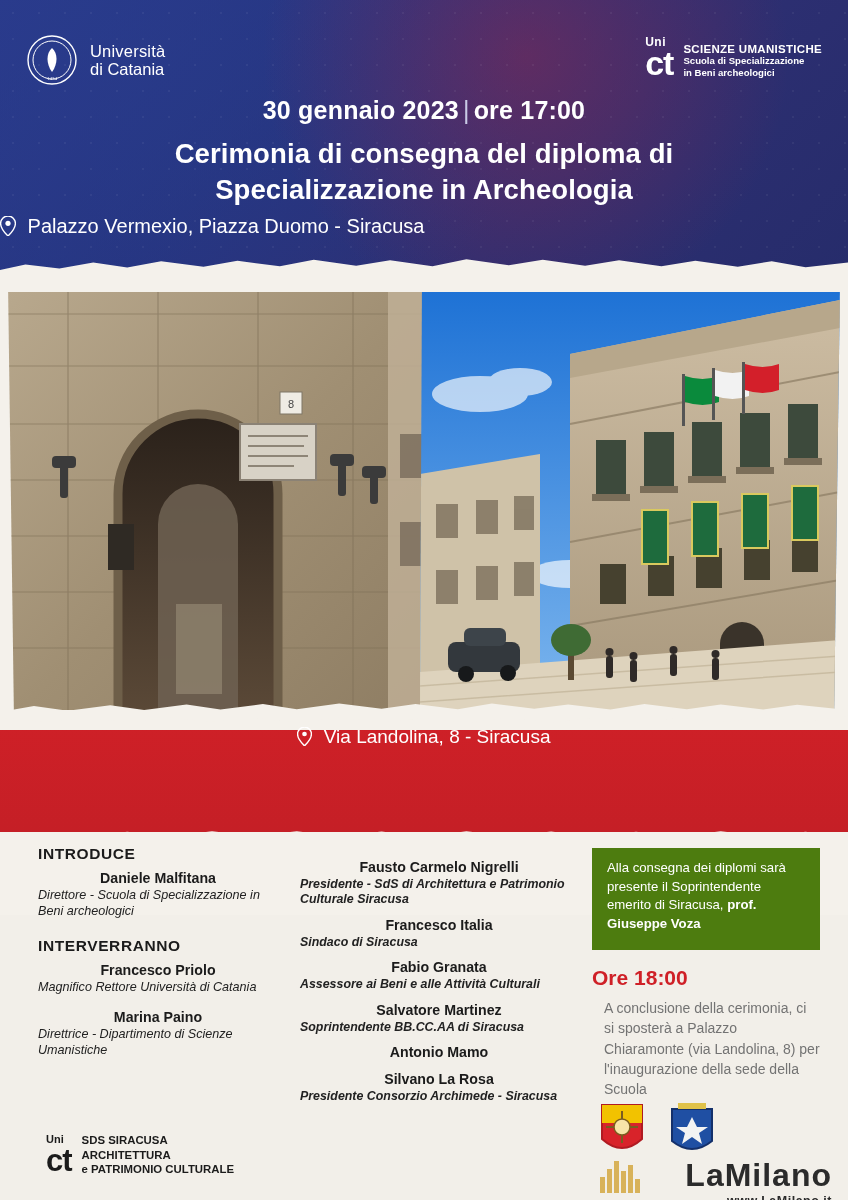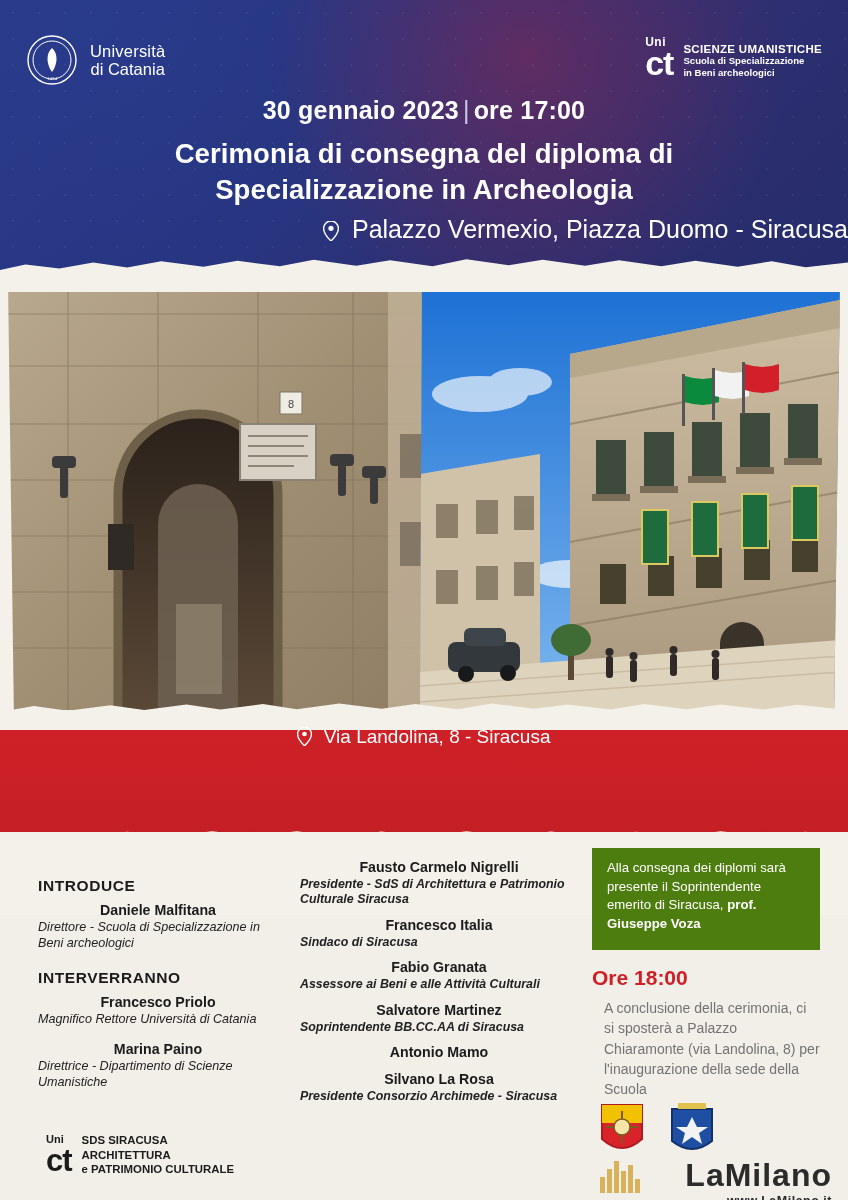--- a/index.html
+++ b/index.html
@@ -35,42 +35,42 @@
       33% 44%, 37% 30%, 42% 43%, 46% 31%, 51% 44%, 55% 29%, 60% 42%, 64% 30%,
       69% 43%, 73% 31%, 78% 44%, 82% 32%, 87% 45%, 91% 33%, 95% 46%, 100% 36%,
       100% 100%, 0% 100%);
     z-index: 5;
   }
 
   .uni-logo { position: absolute; left: 26px; top: 34px; display: flex; align-items: center; gap: 12px; }
   .uni-seal { width: 52px; height: 52px; }
   .uni-text { color: #fff; line-height: 1.12; }
   .uni-text .l1 { font-size: 16.5px; font-weight: 400; letter-spacing: .2px;}
-  .uni-text .l2 { font-size: 16.5px; font-weight: 400; text-align: center; }
+  .uni-text .l2 { font-size: 16.5px; font-weight: 400; }
 
   .sds-logo { position: absolute; right: 26px; top: 36px; display: flex; align-items: flex-start; gap: 10px; color: #fff; }
   .ct-mark { text-align: left; line-height: 1; }
   .ct-mark .uni-small { font-size: 12px; font-weight: 700; letter-spacing: .5px; }
   .ct-mark .ct-big { font-size: 34px; font-weight: 700; letter-spacing: -1px; margin-top: -2px; }
   .sds-lines { padding-top: 7px; }
   .sds-lines .s1 { font-size: 11.5px; font-weight: 700; letter-spacing: .3px; }
   .sds-lines .s2 { font-size: 9.6px; font-weight: 700; line-height: 1.25; }
 
   .date-line {
     position: absolute; top: 96px; width: 100%; text-align: center;
     color: #fff; font-size: 25px; font-weight: 700; letter-spacing: .2px;
   }
   .date-line .sep { color: #c9cbe6; font-weight: 400; padding: 0 4px; }
   .main-title {
     position: absolute; top: 136px; width: 100%; text-align: center; color: #fff;
     font-size: 27.5px; font-weight: 700; line-height: 1.32; letter-spacing: .1px;
   }
   .venue-line {
-    position: absolute; top: 215px; width: 100%; text-align: right; color: #fff;
-    font-size: 25px; font-weight: 400;
+    position: absolute; top: 215px; width: 100%; text-align: left; color: #fff;
+    font-size: 20px; font-weight: 400;
   }
   .pin { display: inline-block; vertical-align: -3px; margin-right: 6px; }
 
   
   .photos { position: absolute; top: 274px; left: 0; width: 848px; height: 448px; overflow: hidden; }
   .photo-left, .photo-right { position: absolute; top: 0; height: 448px; }
   .photo-left { left: 8px; width: 440px; }
   .photo-right { right: 8px; width: 420px; }
 
   .torn-white-2 {
@@ -106,21 +106,21 @@
   }
   .red-loc { position: absolute; top: 726px; width: 100%; text-align: center; color: #fff; font-size: 19px; z-index: 7;}
   .red-title {
     position: absolute; top: 756px; width: 100%; text-align: center; color: #fff;
     font-size: 25.5px; font-weight: 700; line-height: 1.3; z-index: 7;
   }
 
   
   .bottom { position: absolute; top: 845px; left: 0; width: 848px; height: 355px; }
 
-  .col-left { position: absolute; left: 38px; top: 32px; width: 240px; }
+  .col-left { position: absolute; left: 38px; top: 0; width: 240px; }
   .col-mid  { position: absolute; left: 300px; top: 14px; width: 278px; }
   .col-right{ position: absolute; left: 592px; top: 0px; width: 228px; }
 
   .sect-head { font-size: 15.5px; font-weight: 700; color: #1b1b1b; letter-spacing: .6px; margin-bottom: 7px; }
   .person { margin-bottom: 13px; }
   .person .nm { font-size: 14.2px; font-weight: 700; color: #1b1b1b; line-height: 1.25; text-align: center;}
   .person .rl { font-size: 12.6px; font-style: italic; color: #222; line-height: 1.26; }
 
   .col-mid .person { margin-bottom: 9px; }
   .col-mid .nm { font-size: 14.2px; }

